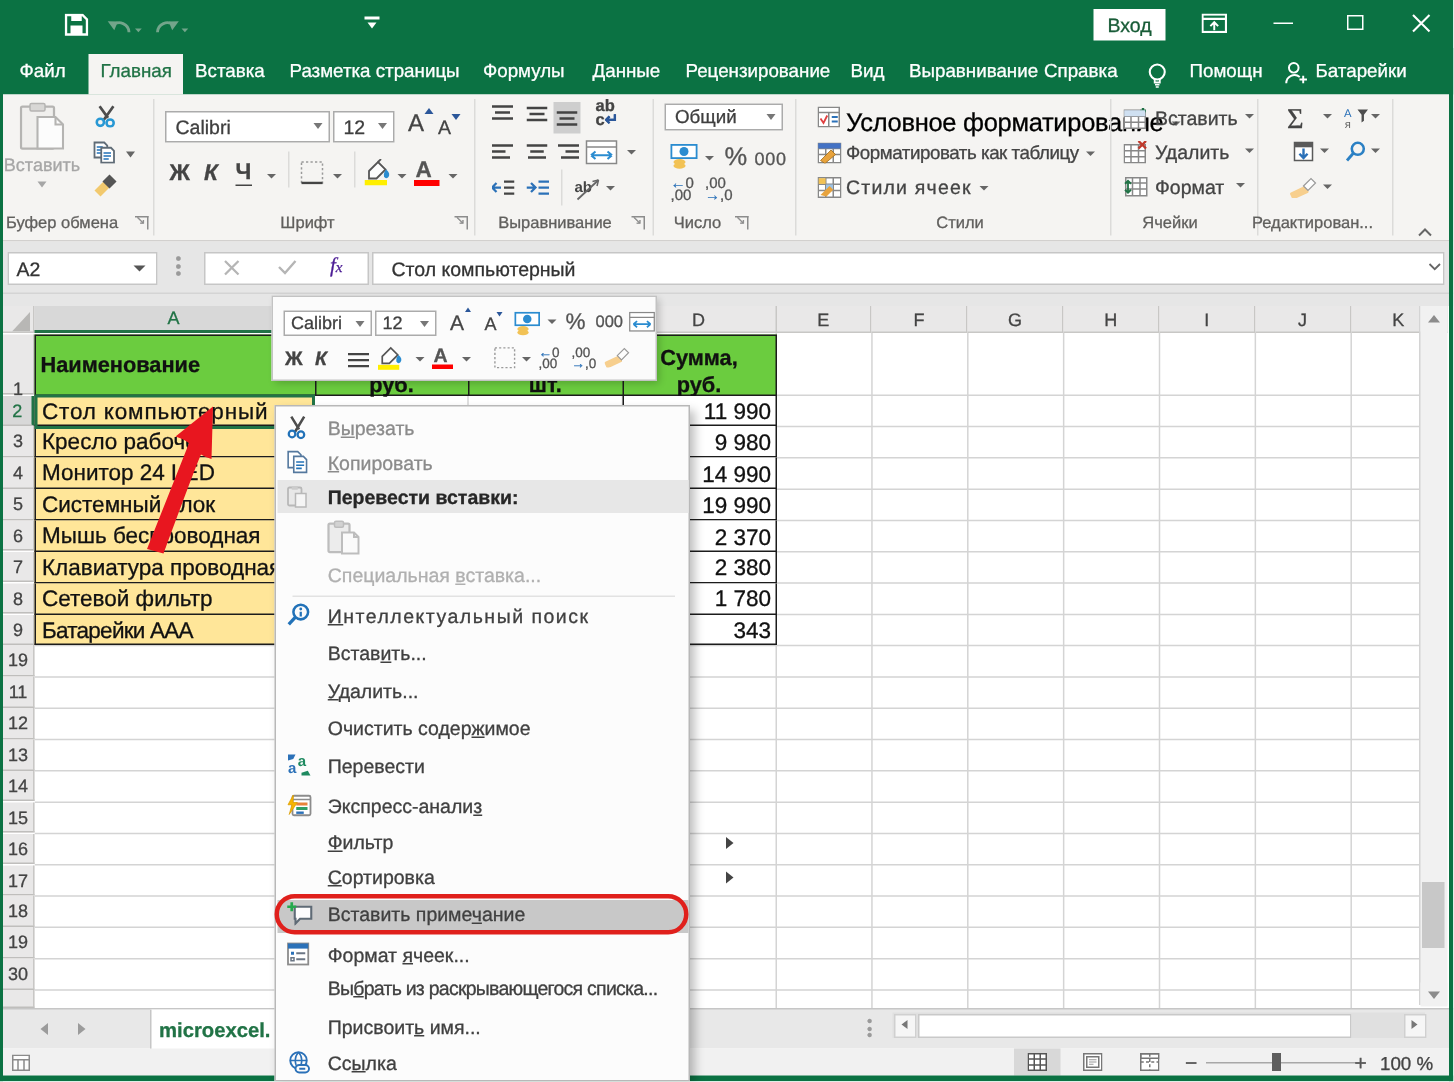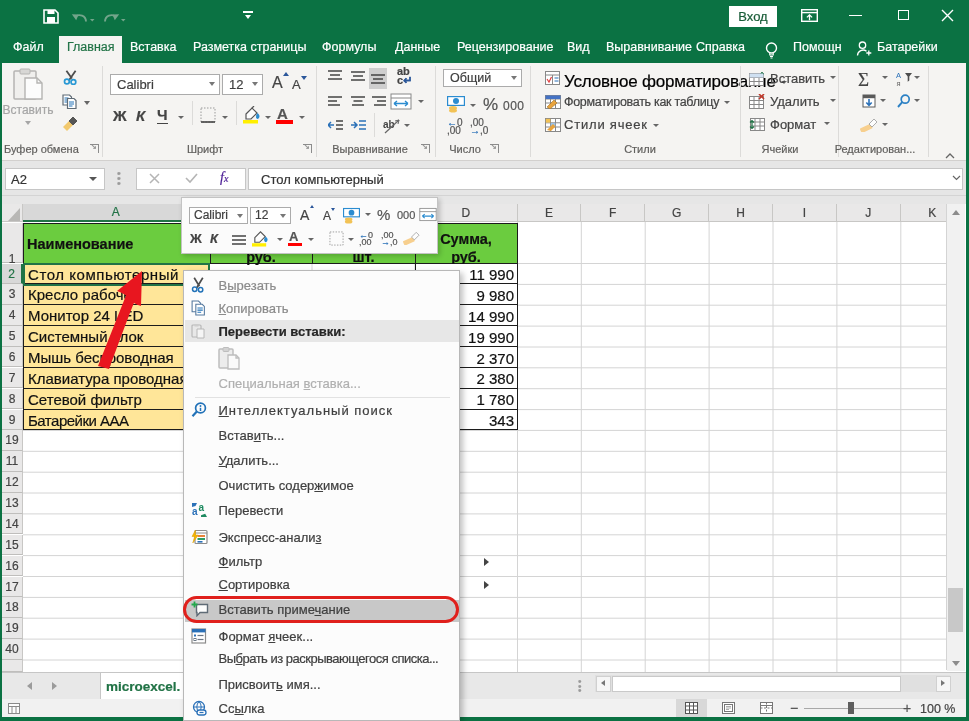--- a/index.html
+++ b/index.html
@@ -344,21 +344,21 @@
     <div class="rowhead" style="top:234.4px;height:20.5px;line-height:21px">19</div>
     <div class="rowhead" style="top:255.3px;height:20.5px;line-height:21px">11</div>
     <div class="rowhead" style="top:276.2px;height:20.4px;line-height:21px">12</div>
     <div class="rowhead" style="top:297px;height:20.5px;line-height:21px">13</div>
     <div class="rowhead" style="top:317.9px;height:20.5px;line-height:21px">14</div>
     <div class="rowhead" style="top:338.8px;height:20.4px;line-height:21px">15</div>
     <div class="rowhead" style="top:359.6px;height:20.5px;line-height:21px">16</div>
     <div class="rowhead" style="top:380.5px;height:20.5px;line-height:21px">17</div>
     <div class="rowhead" style="top:401.4px;height:20.4px;line-height:21px">18</div>
     <div class="rowhead" style="top:422.2px;height:20.5px;line-height:21px">19</div>
-    <div class="rowhead" style="top:443.1px;height:20.5px;line-height:21px">40</div>
+    <div class="rowhead" style="top:443.1px;height:20.5px;line-height:21px">30</div>
     <div class="rowhead" style="top:463.9px;height:12.1px"></div>
 
     <svg class="abs" style="left:23px;top:26px" width="923" height="450" viewBox="0 0 923 450">
       <g stroke="#d4d4d4" stroke-width="1">
         <path d="M186.5 0 V450 M289 0 V450 M392 0 V450 M494.5 0 V450 M558.3 0 V450 M622.2 0 V450 M686.1 0 V450 M750 0 V450 M813.9 0 V450 M877.8 0 V450"></path>
         <path d="M0 41.5 H923 M0 62.4 H923 M0 83.2 H923 M0 104.1 H923 M0 125 H923 M0 145.8 H923 M0 166.7 H923 M0 187.6 H923 M0 208.4 H923 M0 229.3 H923 M0 250.2 H923 M0 271 H923 M0 291.9 H923 M0 312.8 H923 M0 333.6 H923 M0 354.5 H923 M0 375.4 H923 M0 396.2 H923 M0 417.1 H923 M0 438 H923"></path>
       </g>
     </svg>
 
     <div class="abs" style="left:23px;top:26.5px;width:494.5px;height:41px;background:#6bcc3f;border:1px solid #1c1c1c"></div>

